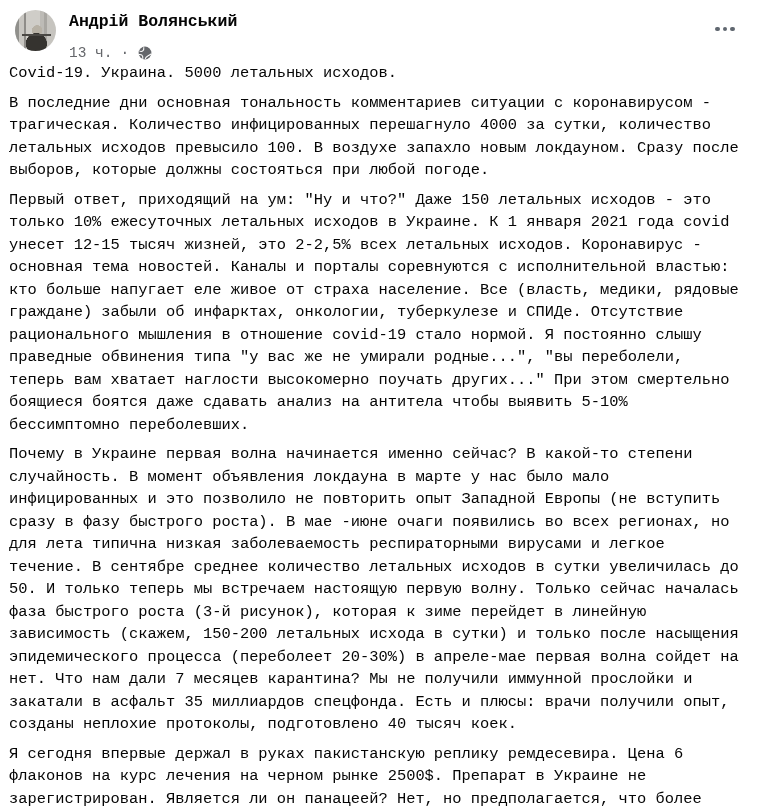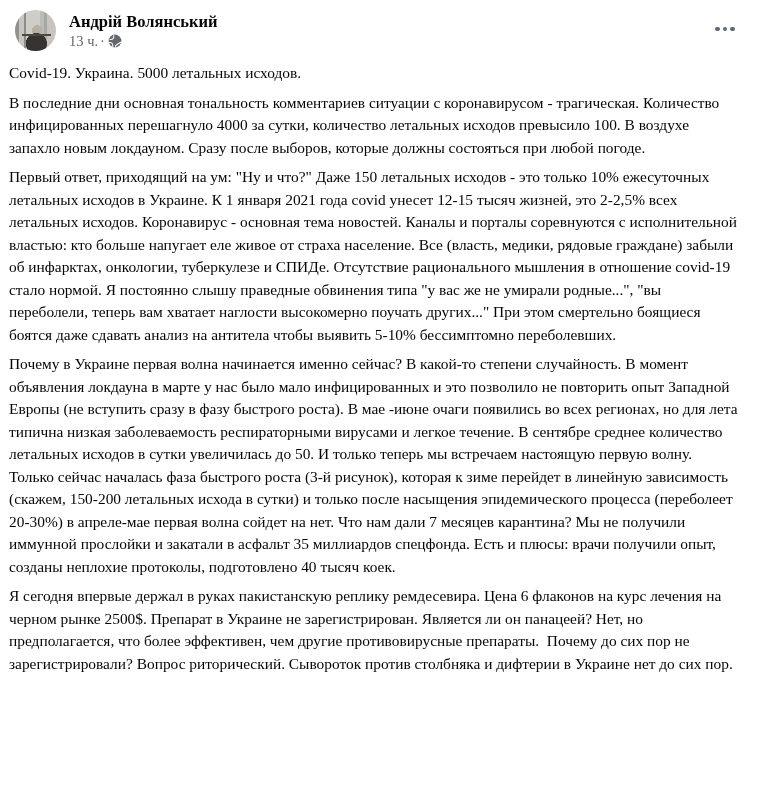--- a/index.html
+++ b/index.html
@@ -6,21 +6,21 @@
     margin: 0;
     padding: 0;
     background: #ffffff;
   }
   .post-card {
     position: relative;
     width: 761px;
     height: 810px;
     overflow: hidden;
     background: #ffffff;
-    font-family: Liberation Serif, serif;
+    font-family: Liberation Mono, monospace;
     color: #050505;
   }
   .post-header {
     position: relative;
     display: flex;
     align-items: flex-start;
     padding: 10px 16px 0 15px;
     height: 41px;
   }
   .avatar {
@@ -53,22 +53,22 @@
   .author-name {
     font-size: 16.5px;
     font-weight: 700;
     line-height: 20px;
     color: #050505;
     cursor: pointer;
   }
   .meta-row {
     display: flex;
     align-items: center;
-    gap: 2px;
-    margin-top: 0;
+    gap: 8px;
+    margin-top: 12px;
     font-size: 14.5px;
     line-height: 18px;
     color: #65676b;
   }
   .meta-row .timestamp { cursor: pointer; }
   .globe-icon {
     display: inline-flex;
     margin-left: 1px;
     cursor: pointer;
   }

